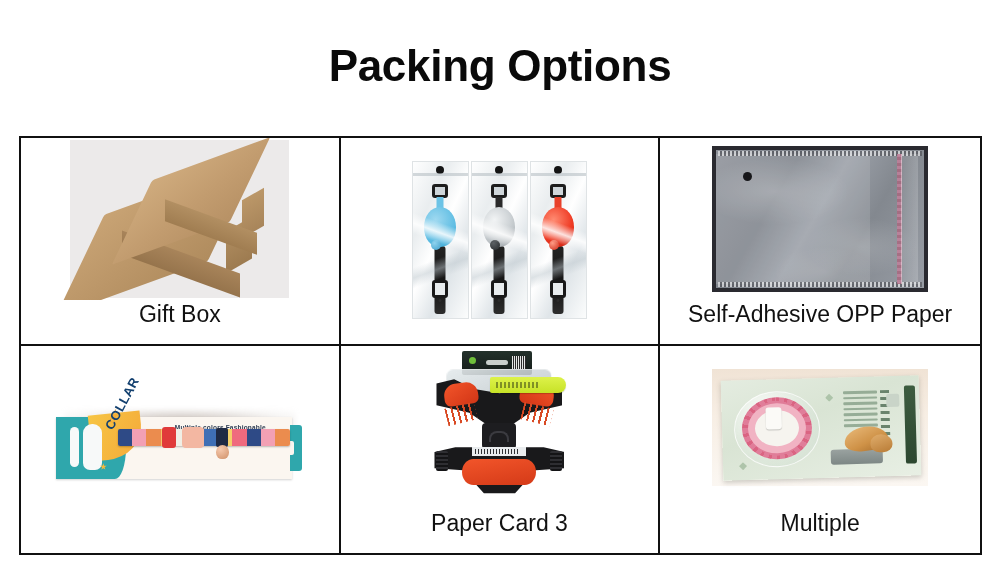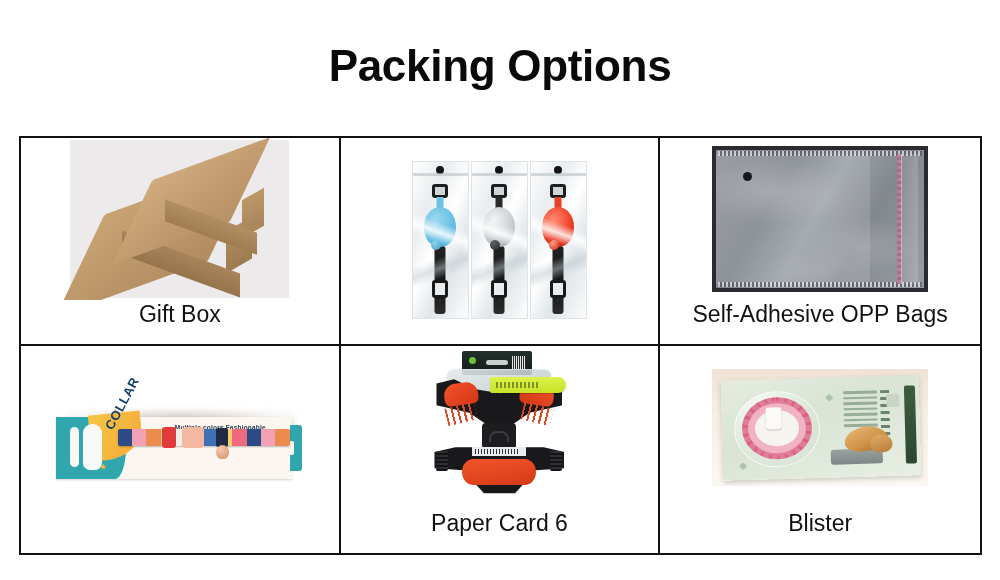--- a/index.html
+++ b/index.html
@@ -799,21 +799,21 @@
           <div class="opp-bag">
             <div class="opp-panel"></div>
             <div class="opp-edge-top"></div>
             <div class="opp-edge-bottom"></div>
             <div class="opp-hole"></div>
             <div class="opp-adhesive"></div>
             <div class="opp-flap"></div>
           </div>
         </div>
       </div>
-      <div class="cell-label">Self-Adhesive OPP Bags</div>
+      <div class="cell-label">Self-Adhesive OPP Paper</div>
     </div>
 
     <div class="cell row-last">
       <div class="cell-media">
         <div class="pc1-stage">
           <div class="pc1-shadow"></div>
           <div class="pc1-card">
             <div class="pc1-teal"></div>
             <div class="pc1-swoosh"></div>
             <div class="pc1-hang"></div>
@@ -865,21 +865,21 @@
             <div class="pc2-handle"></div>
             <div class="pc2-belly"></div>
             <div class="pc2-belly-pad"></div>
             <div class="pc2-strap-label"></div>
             <div class="pc2-buckle-l"></div>
             <div class="pc2-buckle-r"></div>
           </div>
           <div class="pc2-label"></div>
         </div>
       </div>
-      <div class="cell-label">Paper Card 6</div>
+      <div class="cell-label">Paper Card 3</div>
     </div>
 
     <div class="cell col-last row-last">
       <div class="cell-media">
         <div class="bl-stage">
           <div class="bl-bg"></div>
           <div class="bl-card">
             <div class="bl-leaf1"></div>
             <div class="bl-leaf2"></div>
             <div class="bl-blister"></div>
@@ -900,17 +900,17 @@
             <div class="bl-swatch"></div>
             <div class="bl-greenstrip"></div>
             <div class="bl-dog">
               <div class="bl-dog-ground"></div>
               <div class="bl-dog-body"></div>
               <div class="bl-dog-head"></div>
             </div>
           </div>
         </div>
       </div>
-      <div class="cell-label">Blister</div>
+      <div class="cell-label">Multiple</div>
     </div>
 
   </div>
 </div>
 
 </body></html>

